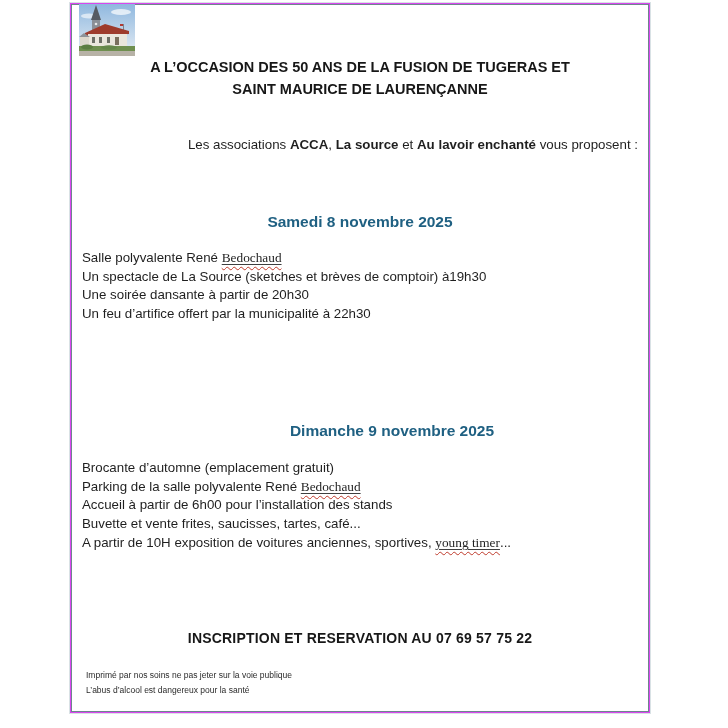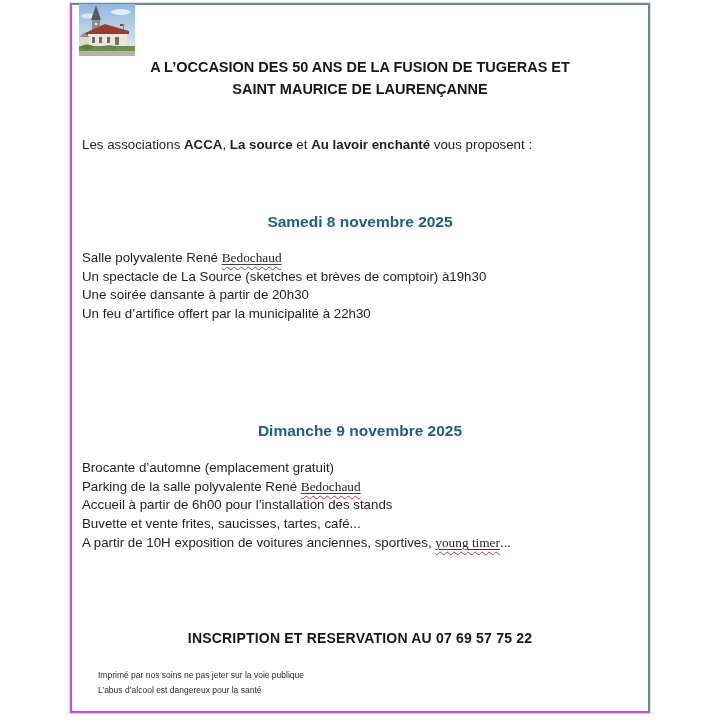--- a/index.html
+++ b/index.html
@@ -16,39 +16,39 @@
   }
   .abs{position:absolute;}
   .church{
     left:8px;top:0px;width:56px;height:52px;display:block;
   }
   .title{
     left:0;top:52px;width:100%;text-align:center;
     font-weight:700;font-size:14.5px;line-height:22px;color:#171717;
   }
   .intro{
-    left:11px;top:132px;width:556px;font-size:13.3px;line-height:18px;
+    left:11px;top:132px;width:556px;font-size:13.3px;line-height:18px;text-align:right;
   }
   .sec-heading{
     left:0;width:100%;text-align:center;
     font-weight:700;font-size:15.5px;color:#1f6082;margin-top:20px;
   }
   .sec-heading.sat{top:189px;}
-  .sec-heading.sun{top:398px;}
+  .sec-heading.sun{top:398px;padding-left:32px;}
   .program{
     left:11px;width:556px;font-size:13.3px;line-height:18.7px;
   }
   .program.sat{top:245px;}
   .program.sun{top:455px;}
   .inscription{
     left:0;top:626px;width:100%;text-align:center;
     font-weight:700;font-size:14px;color:#171717;letter-spacing:.2px;
   }
   .fineprint{
-    left:27px;top:664px;width:556px;font-size:8.5px;line-height:15px;color:#2b2b2b;
+    left:15px;top:664px;width:556px;font-size:8.5px;line-height:15px;color:#2b2b2b;
   }
   .b{font-weight:700;}
   .usolid{
     text-decoration:underline;
     text-decoration-color:#3f3f3f;
     text-decoration-thickness:1px;
     text-underline-offset:2px;
   }
   .usquig{
     text-decoration:underline wavy #bf3a2b;

